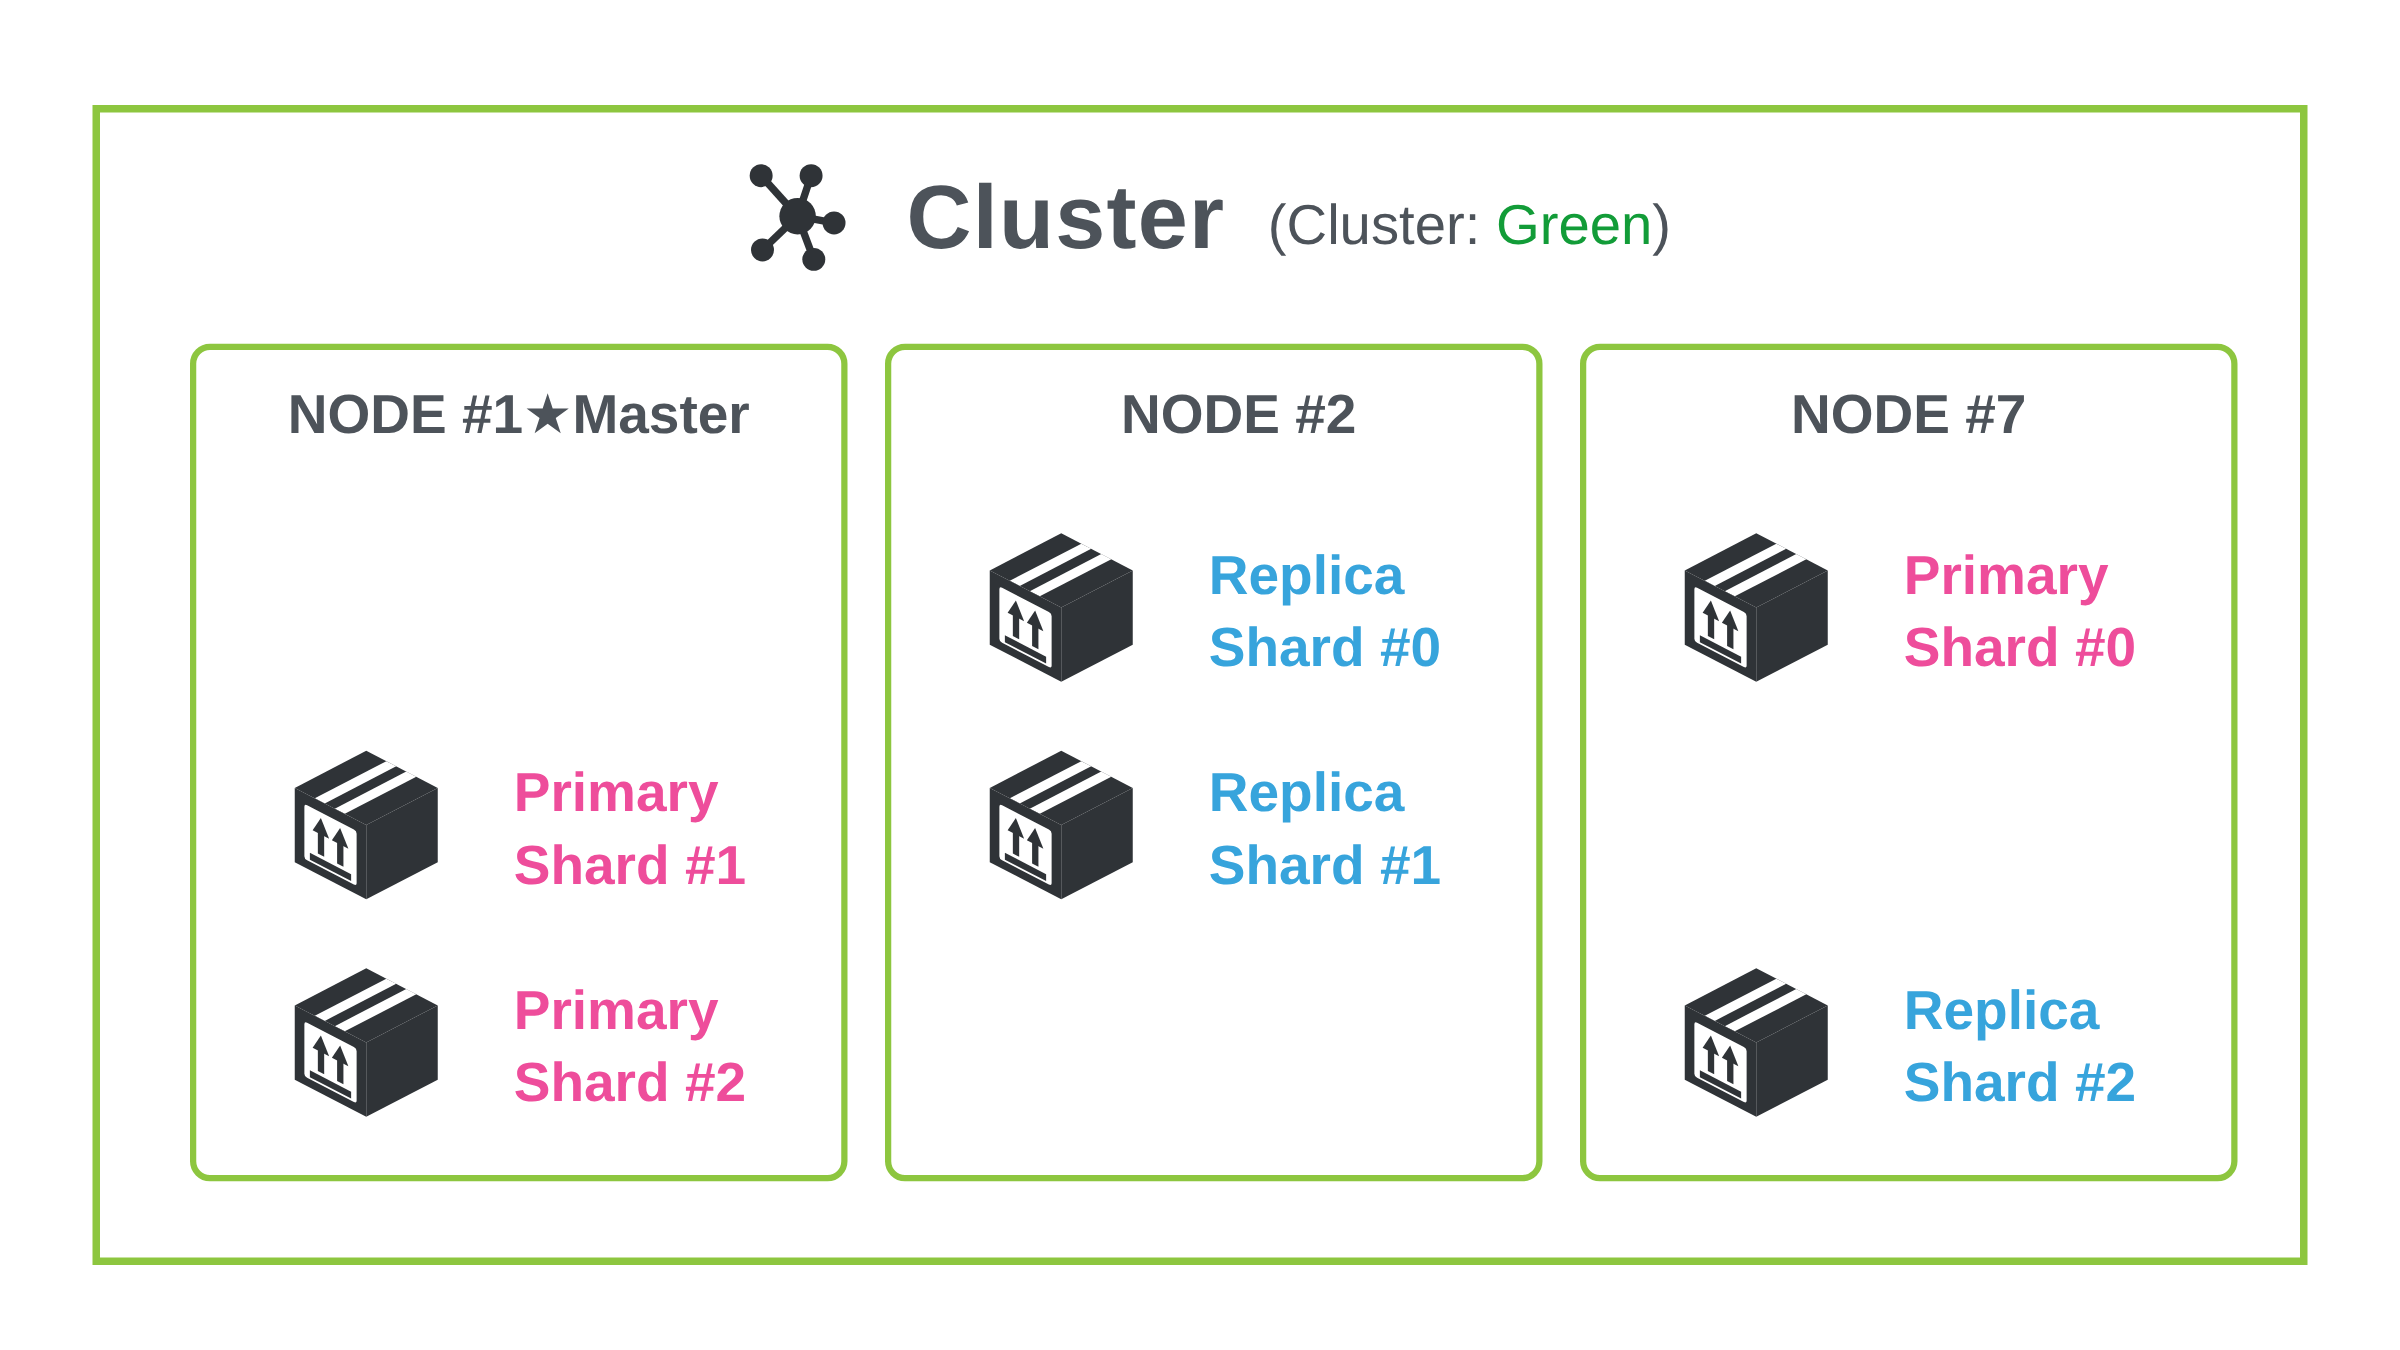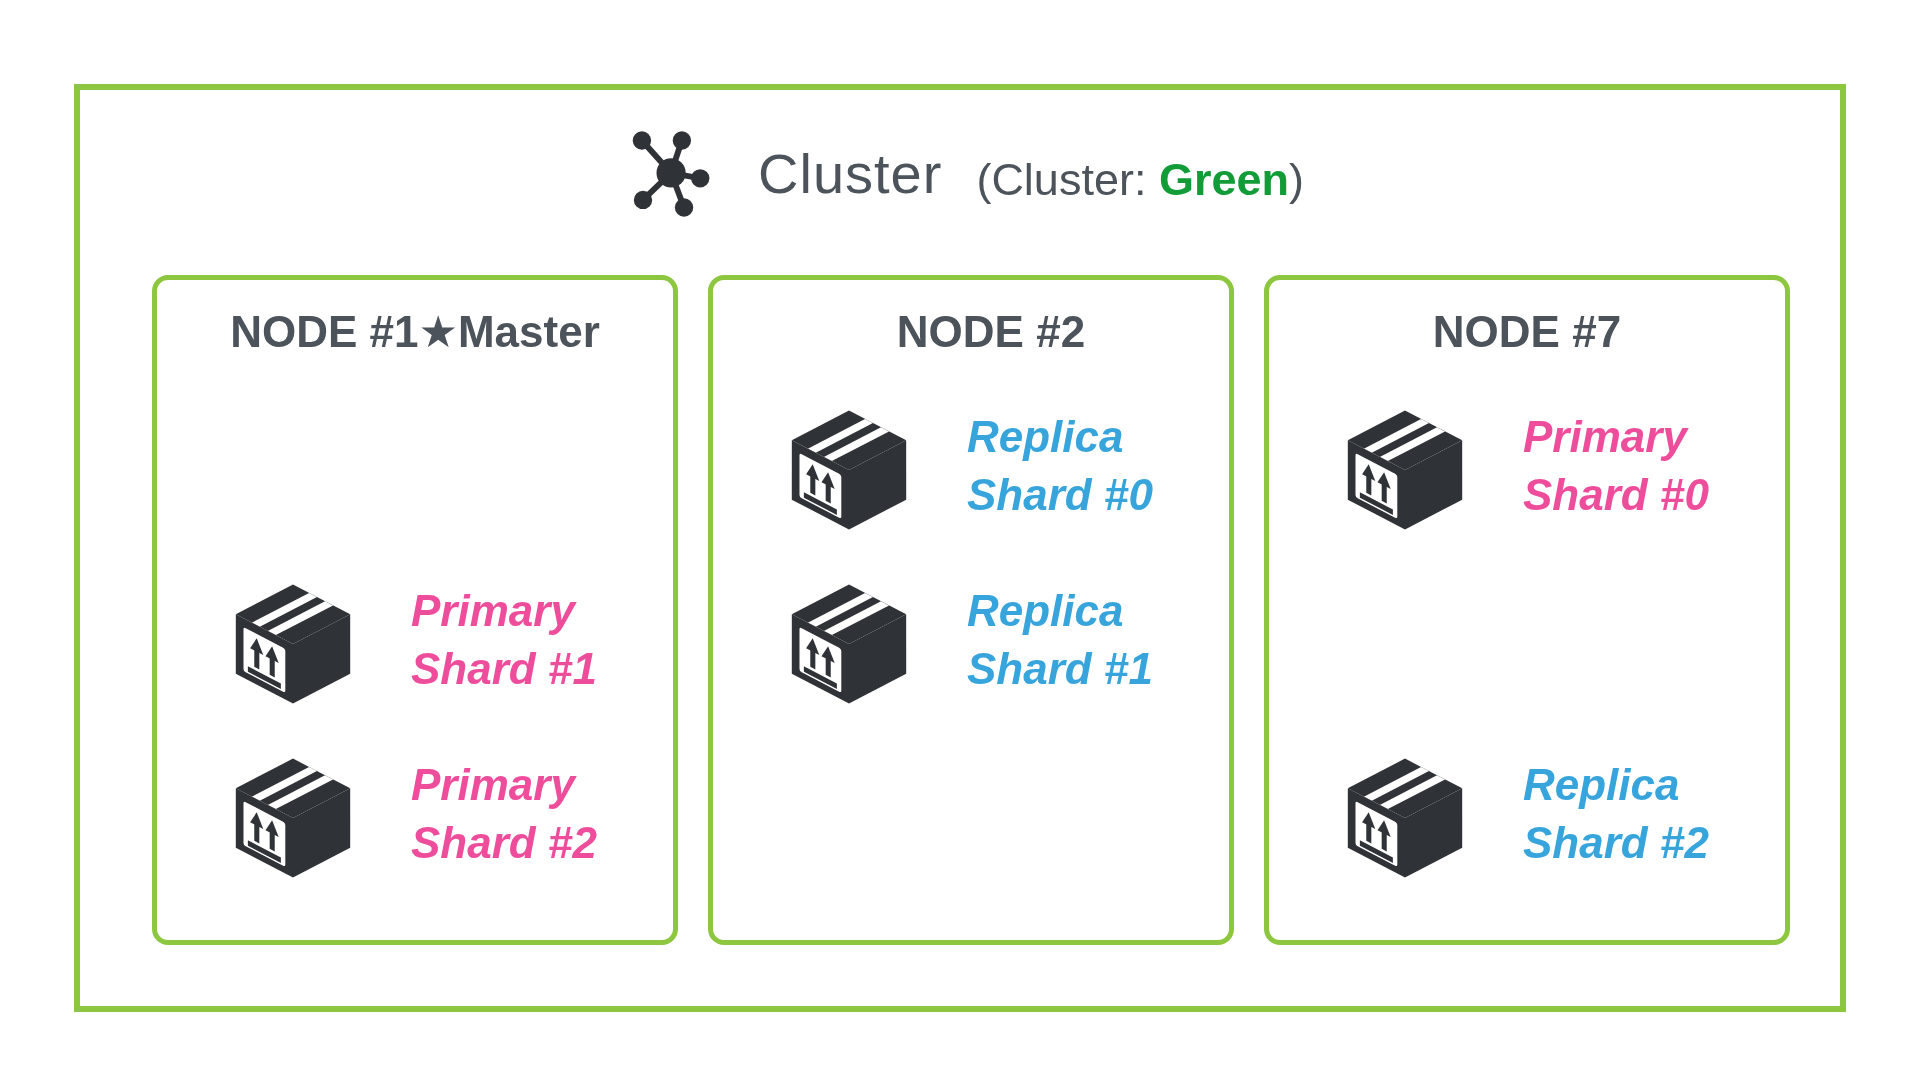--- a/index.html
+++ b/index.html
@@ -13,38 +13,38 @@
     border:6px solid var(--accent-green,#8dc63f);
     box-sizing:border-box;background:#ffffff;
   }
   .title-row{
     display:flex;justify-content:center;align-items:center;
     margin-top:18px;height:132px;gap:34px;
   }
   .cluster-icon{width:108px;height:108px;color:var(--icon-dark,#2f3337);flex:0 0 auto;}
   .cluster-icon svg{width:100%;height:100%;display:block;}
   .title-text{
-    font-size:56px;font-weight:normal;color:var(--text-dark,#4d535a);
+    font-size:72px;font-weight:bold;color:var(--text-dark,#4d535a);
     letter-spacing:1px;line-height:1;
   }
   .status-text{font-size:45px;color:var(--text-dark,#4d535a);line-height:1;margin-top:10px;}
-  .status-text .status-green{color:var(--status-green,#129c38);font-weight:bold;}
+  .status-text .status-green{color:var(--status-green,#129c38);font-weight:normal;}
   .node-box{
     position:absolute;top:185px;width:526px;height:670px;
     border:5px solid var(--accent-green,#8dc63f);border-radius:16px;
     box-sizing:border-box;background:#ffffff;
   }
   .node-1{left:72px;} .node-2{left:628px;padding-left:40px;} .node-3{left:1184px;}
   .node-title{
     text-align:center;margin-top:28px;font-size:44px;font-weight:bold;
     color:var(--text-dark,#4d535a);line-height:1.1;
   }
   .shard{
     position:absolute;left:70px;height:140px;
-    display:flex;align-items:flex-start;gap:52px;font-style:italic;
+    display:flex;align-items:flex-end;gap:52px;
   }
   .slot-1{top:128px;} .slot-2{top:302px;} .slot-3{top:476px;}
   .package-icon{width:132px;height:124px;color:var(--icon-dark,#2f3337);flex:0 0 auto;}
   .package-icon svg{width:100%;height:100%;display:block;}
   .shard-label{font-size:44px;font-weight:bold;line-height:1.32;white-space:nowrap;}
 </style>
 </head>
 <body>
 
 <svg width="0" height="0" style="position:absolute" aria-hidden="true">

